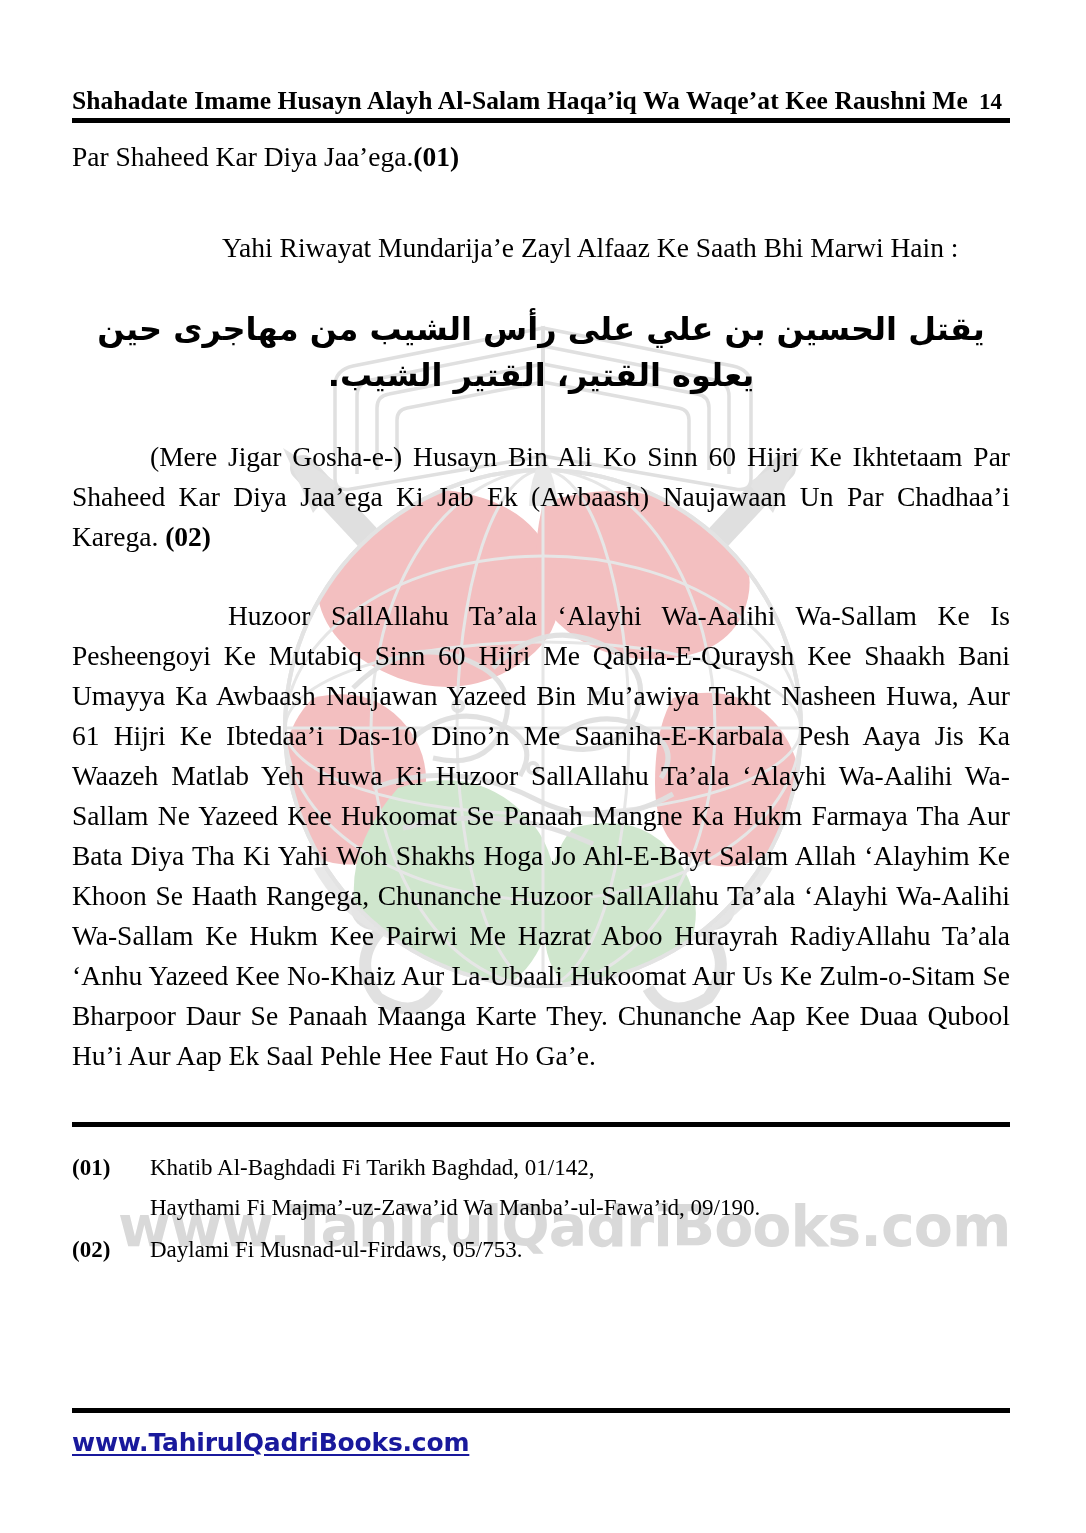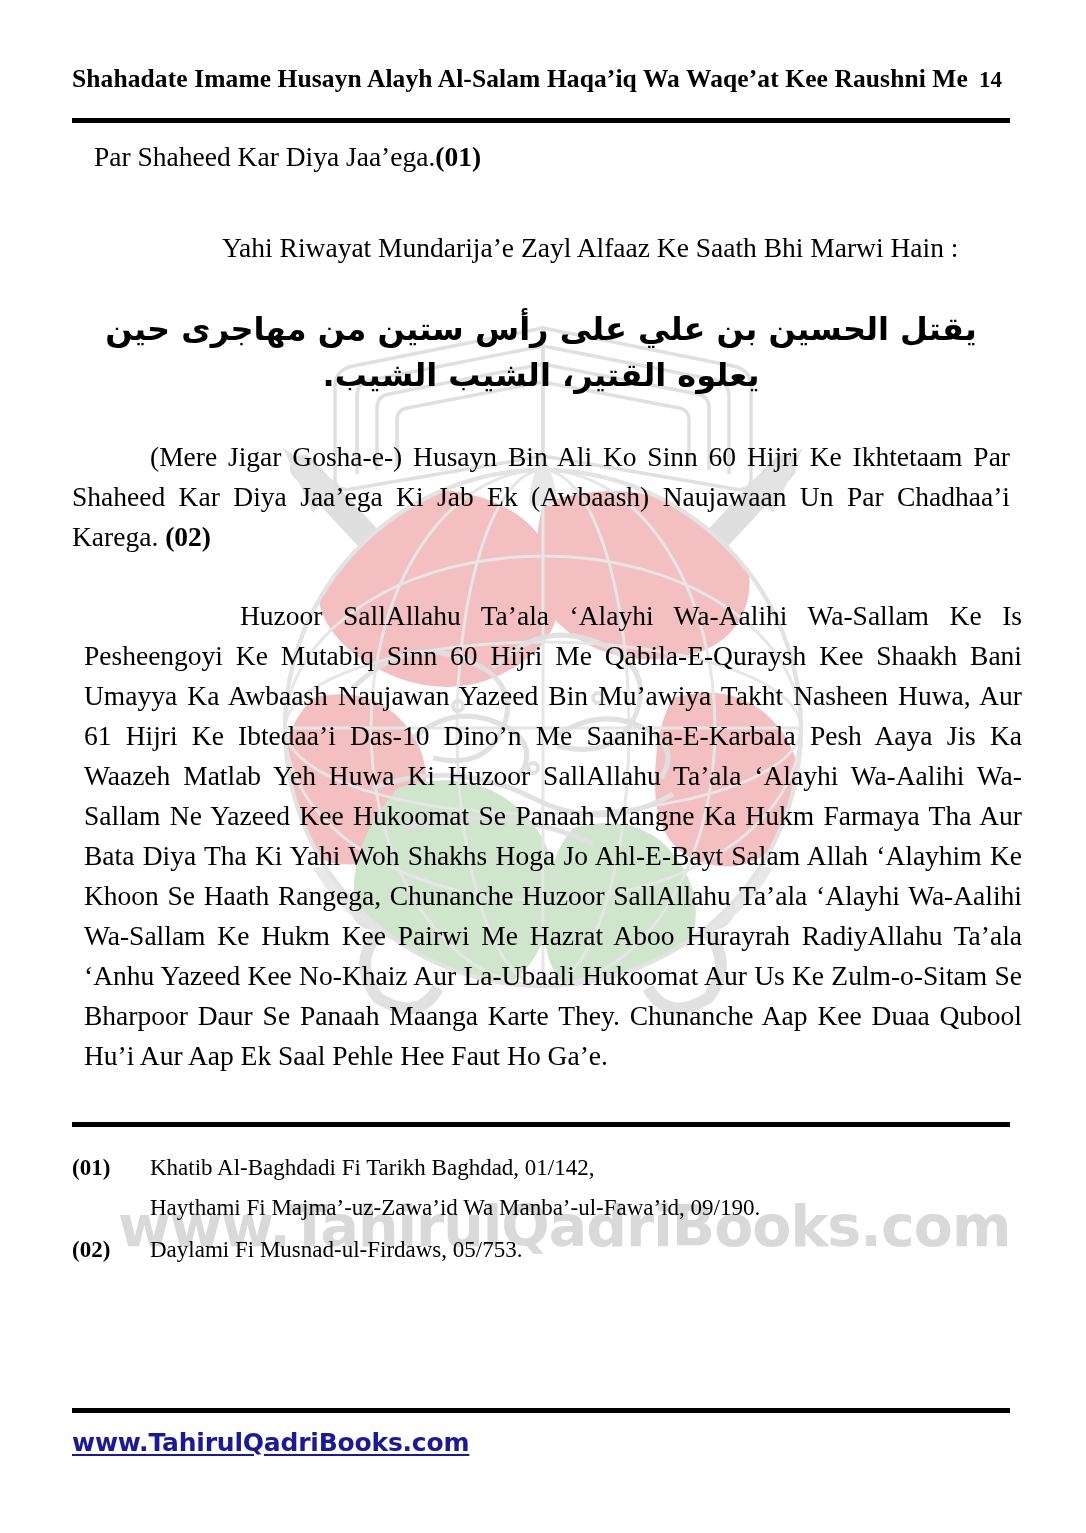--- a/index.html
+++ b/index.html
@@ -59,21 +59,21 @@
     left: 0; top: 0;
     width: 1086px;
     height: 1533px;
     z-index: 2;
   }
 
   
   .page-header {
     position: absolute;
     left: 72px;
-    top: 64px;
+    top: 86px;
     width: 938px;
     display: flex;
     align-items: baseline;
     justify-content: space-between;
   }
   .header-title {
     font-size: 25.5px;
     font-weight: 600;
     letter-spacing: 0.1px;
     white-space: nowrap;
@@ -116,42 +116,41 @@
   }
   p.para {
     margin: 0;
     font-size: 27.5px;
     line-height: 40px;
     text-align: justify;
     text-justify: inter-word;
   }
   p.para.lead {
     text-indent: 0;
-    margin-left: 22px;
   }
   .bold-ref {
     font-weight: bold;
   }
 
   .line-continue { top: 137px; }
   .para-intro   { top: 228px; }
   .arabic-block {
     position: absolute;
     left: 72px;
     width: 938px;
     top: 306px;
     direction: rtl;
     text-align: center;
     font-size: 32px;
     line-height: 46px;
     font-weight: bold;
     font-family: "DejaVu Sans", "Liberation Sans", sans-serif;
   }
   .para-translation { top: 437px; }
-  .para-main { top: 596px; margin-left: 12px; }
+  .para-main { top: 596px; }
 
   
   .footnotes {
     position: absolute;
     left: 72px;
     top: 1148px;
     width: 938px;
   }
   .footnote-row {
     display: flex;
@@ -284,21 +283,21 @@
     <div class="rule-top"></div>
 
     <div class="body-col line-continue">
       <p class="para lead"><span>Par Shaheed Kar Diya Jaa’ega.</span><span class="bold-ref">(01)</span></p>
     </div>
 
     <div class="body-col para-intro">
       <p class="para" style="text-indent:150px;">Yahi Riwayat Mundarija’e Zayl Alfaaz Ke Saath Bhi Marwi Hain :</p>
     </div>
 
-    <div class="arabic-block">يقتل الحسين بن علي على رأس ستين من مهاجرى حين يعلوه القتير، الشيب الشيب.</div>
+    <div class="arabic-block">يقتل الحسين بن علي على رأس الشيب من مهاجرى حين يعلوه القتير، القتير الشيب.</div>
 
     <div class="body-col para-translation">
       <p class="para" style="text-indent:78px;"><span>(Mere Jigar Gosha-e-) Husayn Bin Ali Ko Sinn 60 Hijri Ke Ikhtetaam Par Shaheed Kar Diya Jaa’ega Ki Jab Ek (Awbaash) Naujawaan Un Par Chadhaa’i Karega.</span> <span class="bold-ref">(02)</span></p>
     </div>
 
     <div class="body-col para-main">
       <p class="para" style="text-indent:156px;">Huzoor SallAllahu Ta’ala ‘Alayhi Wa-Aalihi Wa-Sallam Ke Is Pesheengoyi Ke Mutabiq Sinn 60 Hijri Me Qabila-E-Quraysh Kee Shaakh Bani Umayya Ka Awbaash Naujawan Yazeed Bin Mu’awiya Takht Nasheen Huwa, Aur 61 Hijri Ke Ibtedaa’i Das-10 Dino’n Me Saaniha-E-Karbala Pesh Aaya Jis Ka Waazeh Matlab Yeh Huwa Ki Huzoor SallAllahu Ta’ala ‘Alayhi Wa-Aalihi Wa-Sallam Ne Yazeed Kee Hukoomat Se Panaah Mangne Ka Hukm Farmaya Tha Aur Bata Diya Tha Ki Yahi Woh Shakhs Hoga Jo Ahl-E-Bayt Salam Allah ‘Alayhim Ke Khoon Se Haath Rangega, Chunanche Huzoor SallAllahu Ta’ala ‘Alayhi Wa-Aalihi Wa-Sallam Ke Hukm Kee Pairwi Me Hazrat Aboo Hurayrah RadiyAllahu Ta’ala ‘Anhu Yazeed Kee No-Khaiz Aur La-Ubaali Hukoomat Aur Us Ke Zulm-o-Sitam Se Bharpoor Daur Se Panaah Maanga Karte They. Chunanche Aap Kee Duaa Qubool Hu’i  Aur Aap Ek Saal Pehle Hee Faut Ho Ga’e.</p>
     </div>
 
     <div class="rule-foot-sep"></div>

